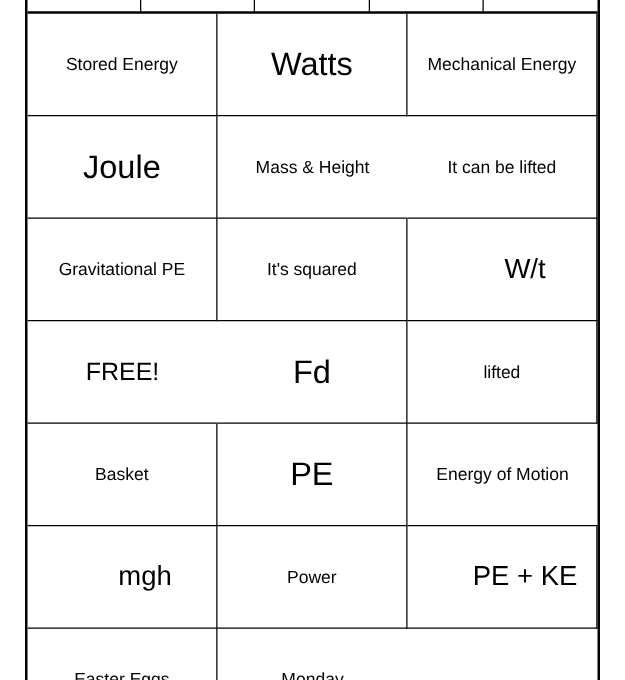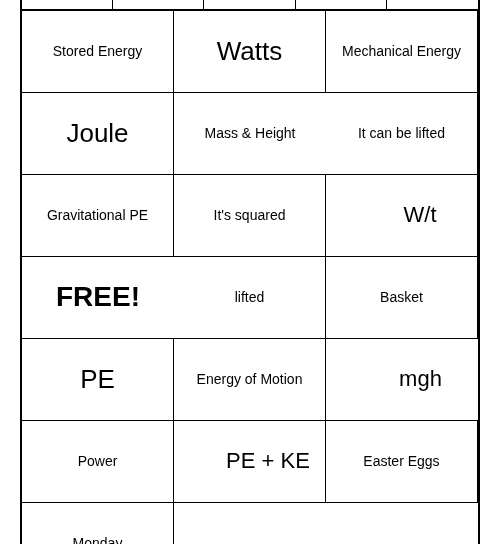--- a/index.html
+++ b/index.html
@@ -71,22 +71,22 @@
     .bingo-cell.large-text {
       font-size: 22px;
       padding-left: 41px;
     }
 
     .bingo-cell.xlarge-text {
       font-size: 26px;
     }
 
     .bingo-cell.free {
-      font-size: 28px;
-      font-weight: bold;
+      font-size: 20px;
+      font-weight: normal;
     }
   </style>
 </head>
 <body>
 
 <div class="bingo-card">
   <div class="bingo-header">
   <div class="bingo-header-cell">B</div>
       <div class="bingo-header-cell">I</div>
       <div class="bingo-header-cell">N</div>
@@ -97,20 +97,21 @@
   <div class="bingo-cell">Stored Energy</div>
       <div class="bingo-cell xlarge-text">Watts</div>
       <div class="bingo-cell">Mechanical Energy</div>
       <div class="bingo-cell xlarge-text">Joule</div>
       <div class="bingo-cell">Mass &amp; Height</div>
       <div class="bingo-cell">It can be lifted</div>
       <div class="bingo-cell">Gravitational PE</div>
       <div class="bingo-cell">It's squared</div>
       <div class="bingo-cell large-text">W/t</div>
       <div class="bingo-cell free">FREE!</div>
+      <div class="bingo-cell xlarge-text">Fd</div>
       <div class="bingo-cell">lifted</div>
       <div class="bingo-cell">Basket</div>
       <div class="bingo-cell xlarge-text">PE</div>
       <div class="bingo-cell">Energy of Motion</div>
       <div class="bingo-cell large-text">mgh</div>
       <div class="bingo-cell">Power</div>
       <div class="bingo-cell large-text">PE + KE</div>
       <div class="bingo-cell">Easter Eggs</div>
       <div class="bingo-cell">Monday</div>
     </div>

